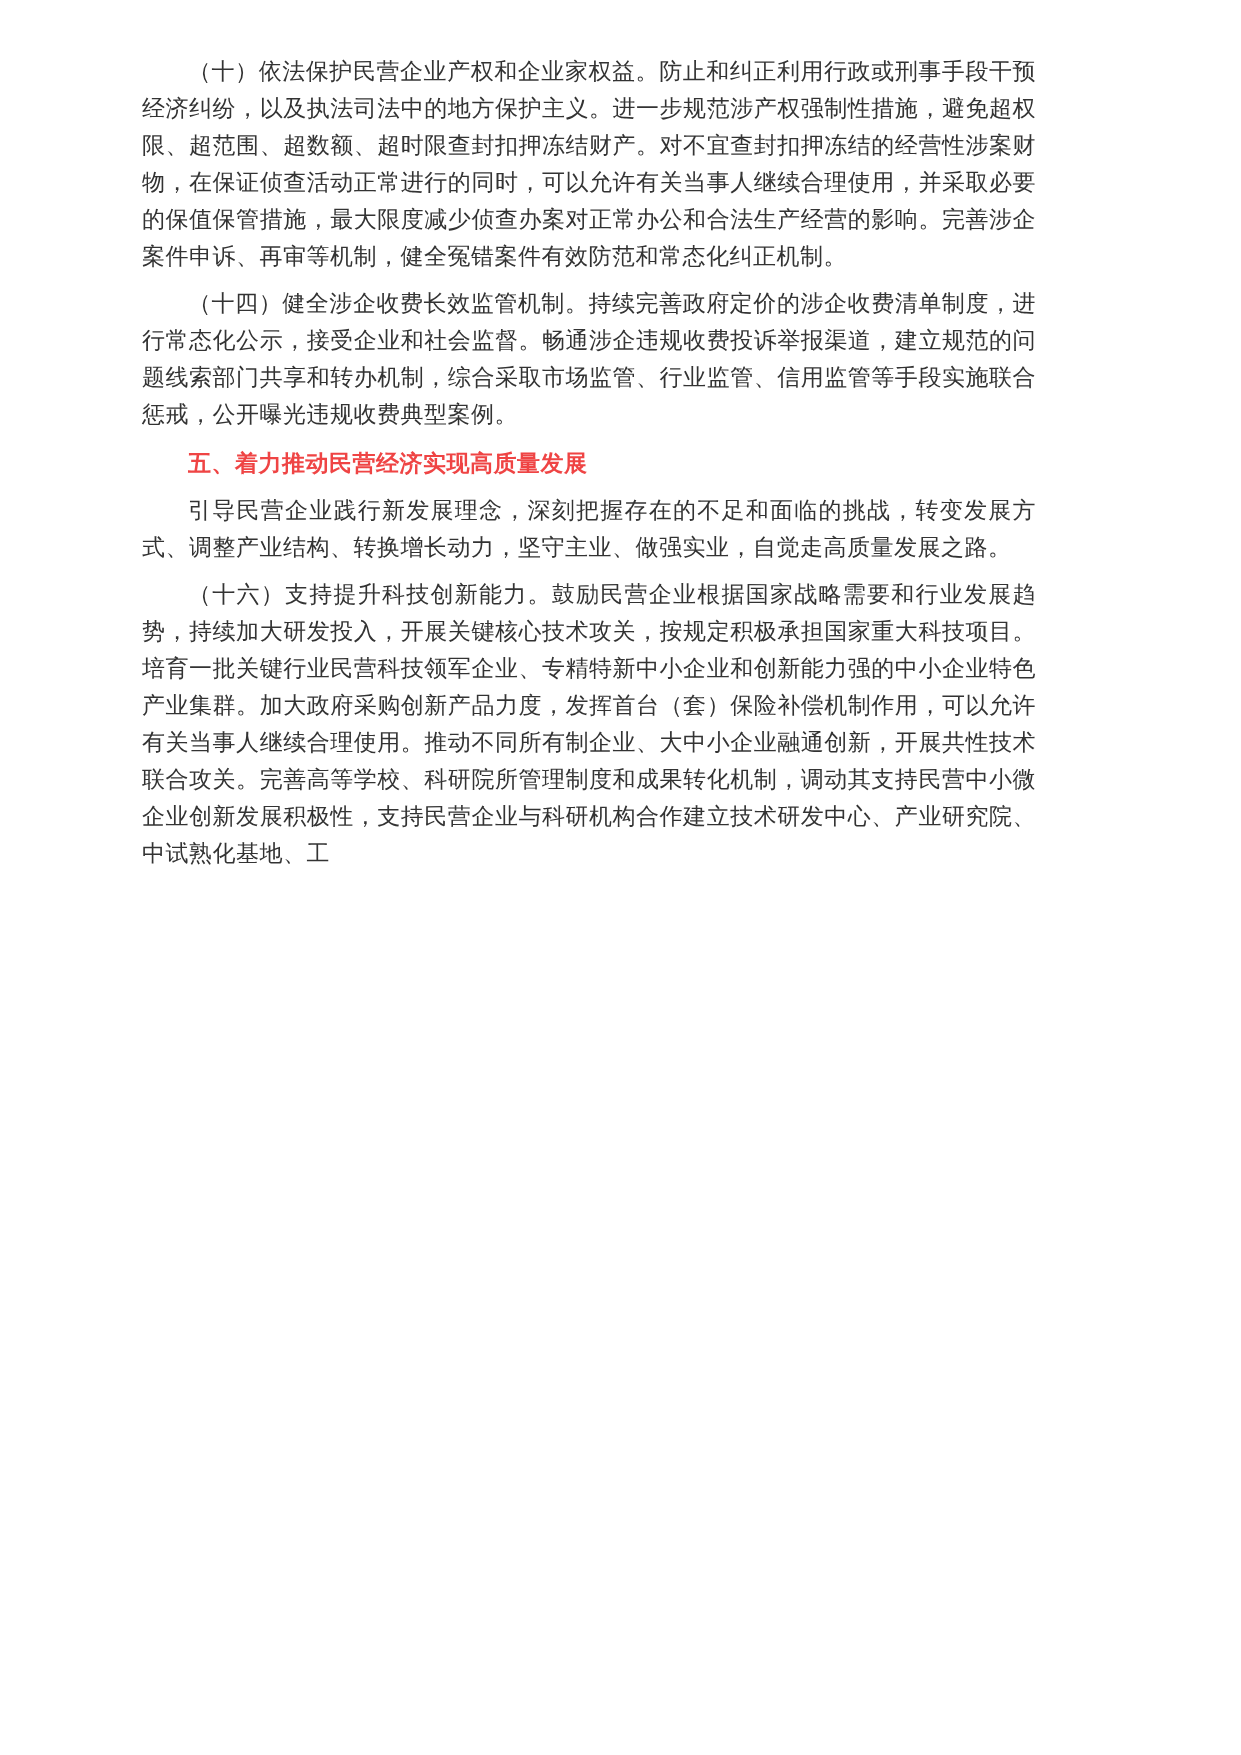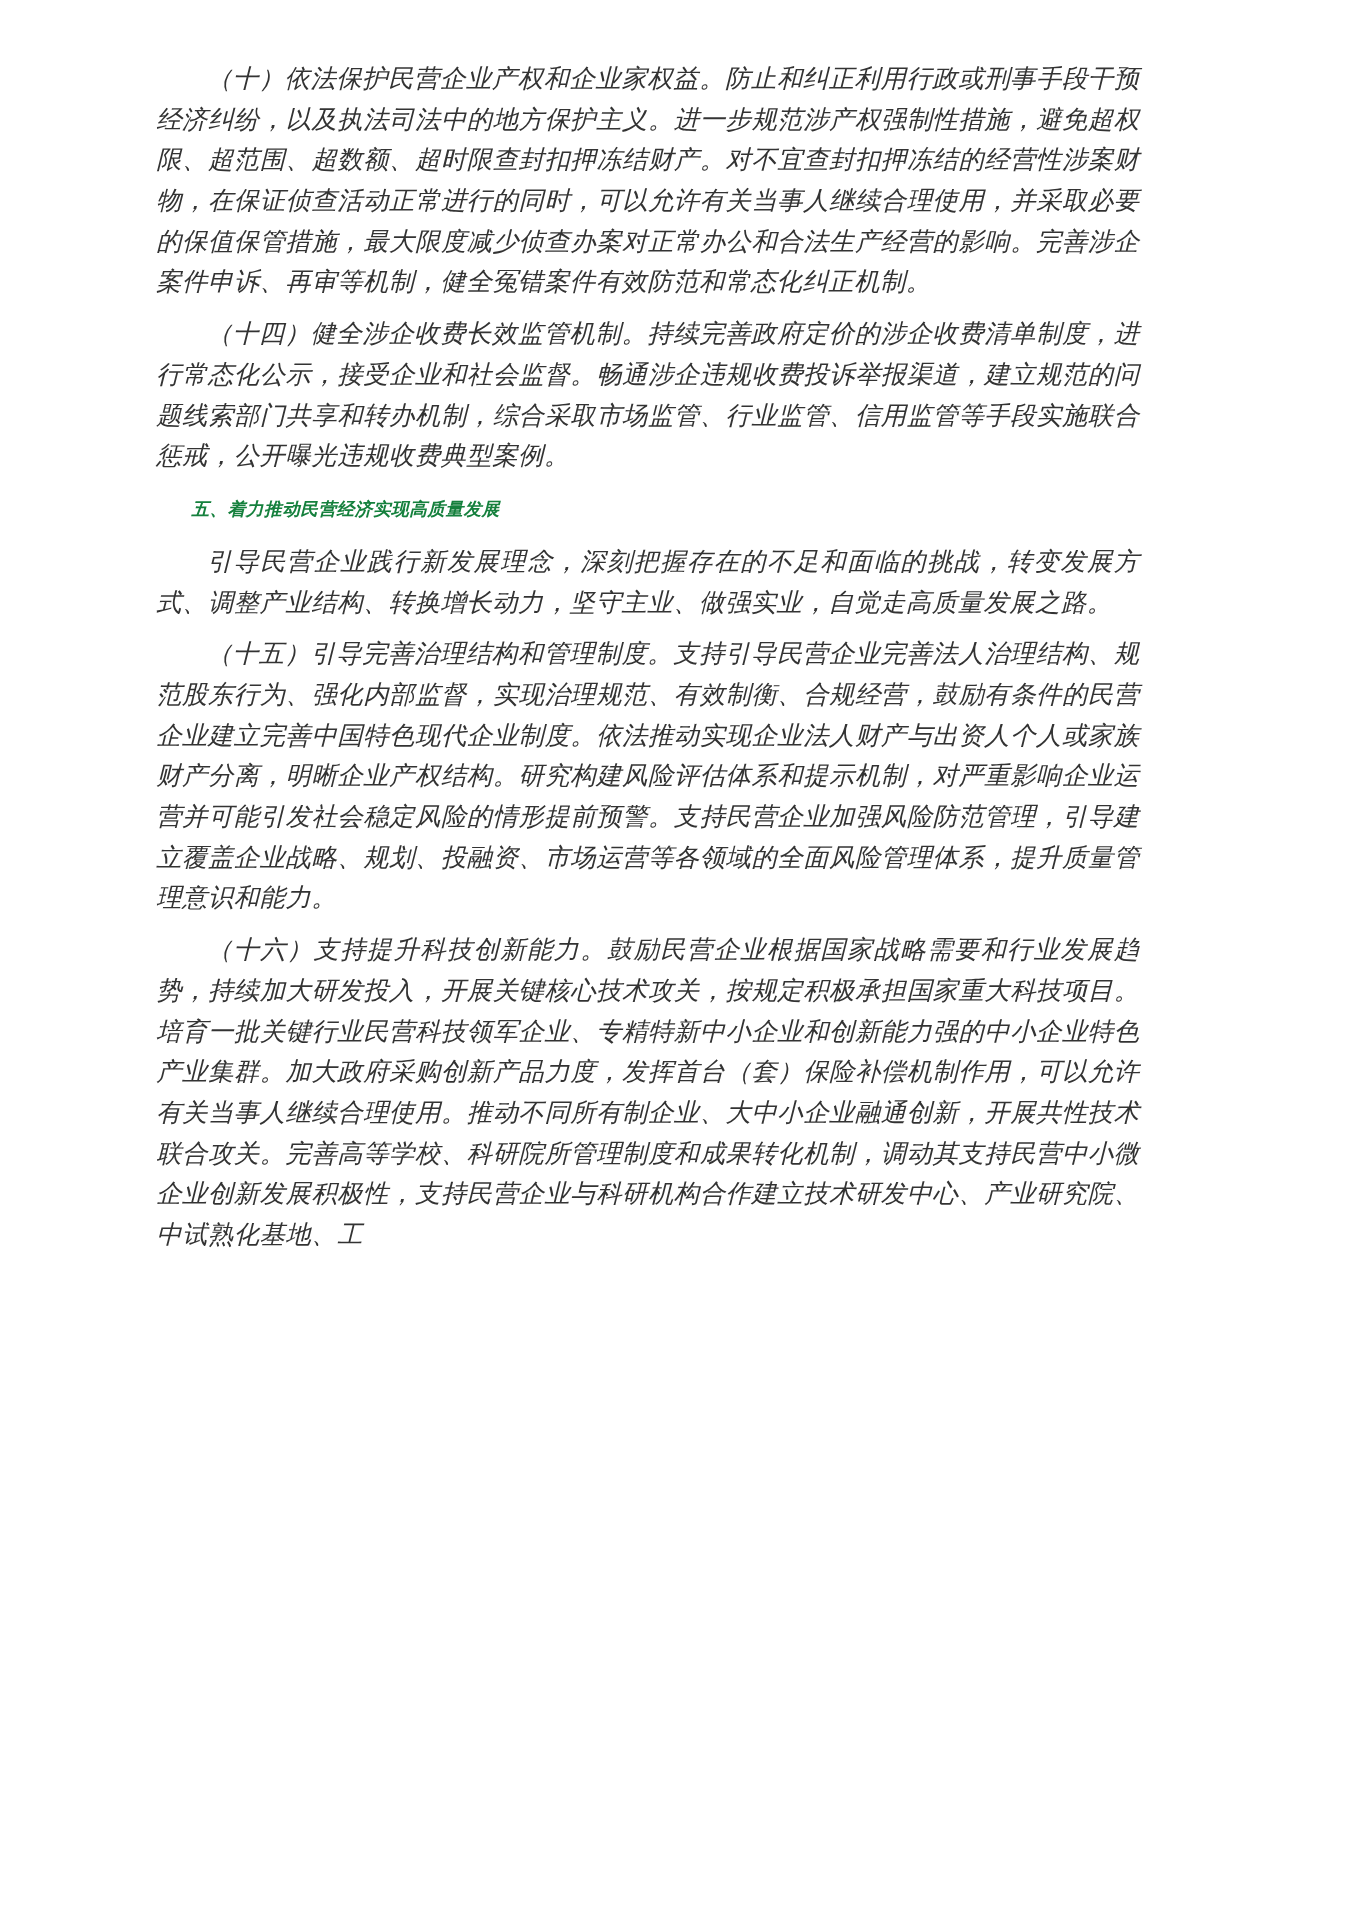--- a/index.html
+++ b/index.html
@@ -13,49 +13,47 @@
     overflow: hidden;
     font-family: "Liberation Serif", "DejaVu Serif", serif;
     color: #333333;
   }
   .page {
     box-sizing: border-box;
     width: 1177px;
     height: 1755px;
     padding: 53px 141px 0 142px;
     background: #ffffff;
-    font-style: italic;
   }
   .doc-paragraph {
     margin: 10px 0;
     font-size: 23px;
     line-height: 37px;
     text-align: justify;
     text-justify: inter-ideograph;
     text-indent: 2em;
     letter-spacing: 0.5px;
     word-break: break-all;
   }
   .doc-paragraph:first-child {
     margin-top: 0;
   }
   .doc-heading {
     margin: 12px 0 10px 0;
-    font-size: 16px;
+    font-size: 23px;
     line-height: 37px;
     font-weight: bold;
-    color: #15803d;
+    color: #ef4444;
     text-indent: 2em;
     letter-spacing: 0.5px;
     font-family: "Liberation Sans", "DejaVu Sans", sans-serif;
   }
 </style>
 </head>
 <body>
 
 <div class="page">
   <p class="doc-paragraph">（十）依法保护民营企业产权和企业家权益。防止和纠正利用行政或刑事手段干预经济纠纷，以及执法司法中的地方保护主义。进一步规范涉产权强制性措施，避免超权限、超范围、超数额、超时限查封扣押冻结财产。对不宜查封扣押冻结的经营性涉案财物，在保证侦查活动正常进行的同时，可以允许有关当事人继续合理使用，并采取必要的保值保管措施，最大限度减少侦查办案对正常办公和合法生产经营的影响。完善涉企案件申诉、再审等机制，健全冤错案件有效防范和常态化纠正机制。</p>
   <p class="doc-paragraph">（十四）健全涉企收费长效监管机制。持续完善政府定价的涉企收费清单制度，进行常态化公示，接受企业和社会监督。畅通涉企违规收费投诉举报渠道，建立规范的问题线索部门共享和转办机制，综合采取市场监管、行业监管、信用监管等手段实施联合惩戒，公开曝光违规收费典型案例。</p>
   <h2 class="doc-heading">五、着力推动民营经济实现高质量发展</h2>
   <p class="doc-paragraph">引导民营企业践行新发展理念，深刻把握存在的不足和面临的挑战，转变发展方式、调整产业结构、转换增长动力，坚守主业、做强实业，自觉走高质量发展之路。</p>
-  <p class="doc-paragraph">（十五）引导完善治理结构和管理制度。支持引导民营企业完善法人治理结构、规范股东行为、强化内部监督，实现治理规范、有效制衡、合规经营，鼓励有条件的民营企业建立完善中国特色现代企业制度。依法推动实现企业法人财产与出资人个人或家族财产分离，明晰企业产权结构。研究构建风险评估体系和提示机制，对严重影响企业运营并可能引发社会稳定风险的情形提前预警。支持民营企业加强风险防范管理，引导建立覆盖企业战略、规划、投融资、市场运营等各领域的全面风险管理体系，提升质量管理意识和能力。</p>
   <p class="doc-paragraph">（十六）支持提升科技创新能力。鼓励民营企业根据国家战略需要和行业发展趋势，持续加大研发投入，开展关键核心技术攻关，按规定积极承担国家重大科技项目。培育一批关键行业民营科技领军企业、专精特新中小企业和创新能力强的中小企业特色产业集群。加大政府采购创新产品力度，发挥首台（套）保险补偿机制作用，可以允许有关当事人继续合理使用。推动不同所有制企业、大中小企业融通创新，开展共性技术联合攻关。完善高等学校、科研院所管理制度和成果转化机制，调动其支持民营中小微企业创新发展积极性，支持民营企业与科研机构合作建立技术研发中心、产业研究院、中试熟化基地、工</p>
 </div>
 
 </body></html>

